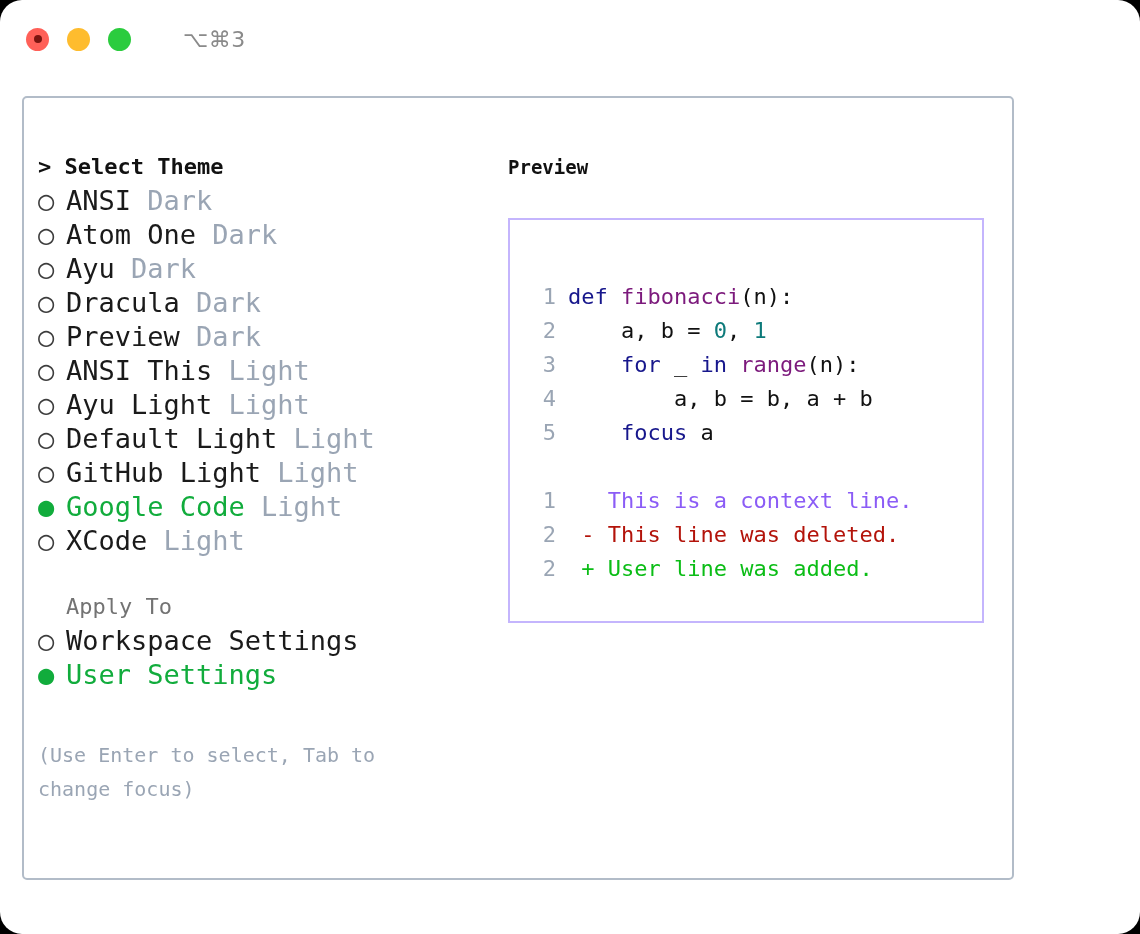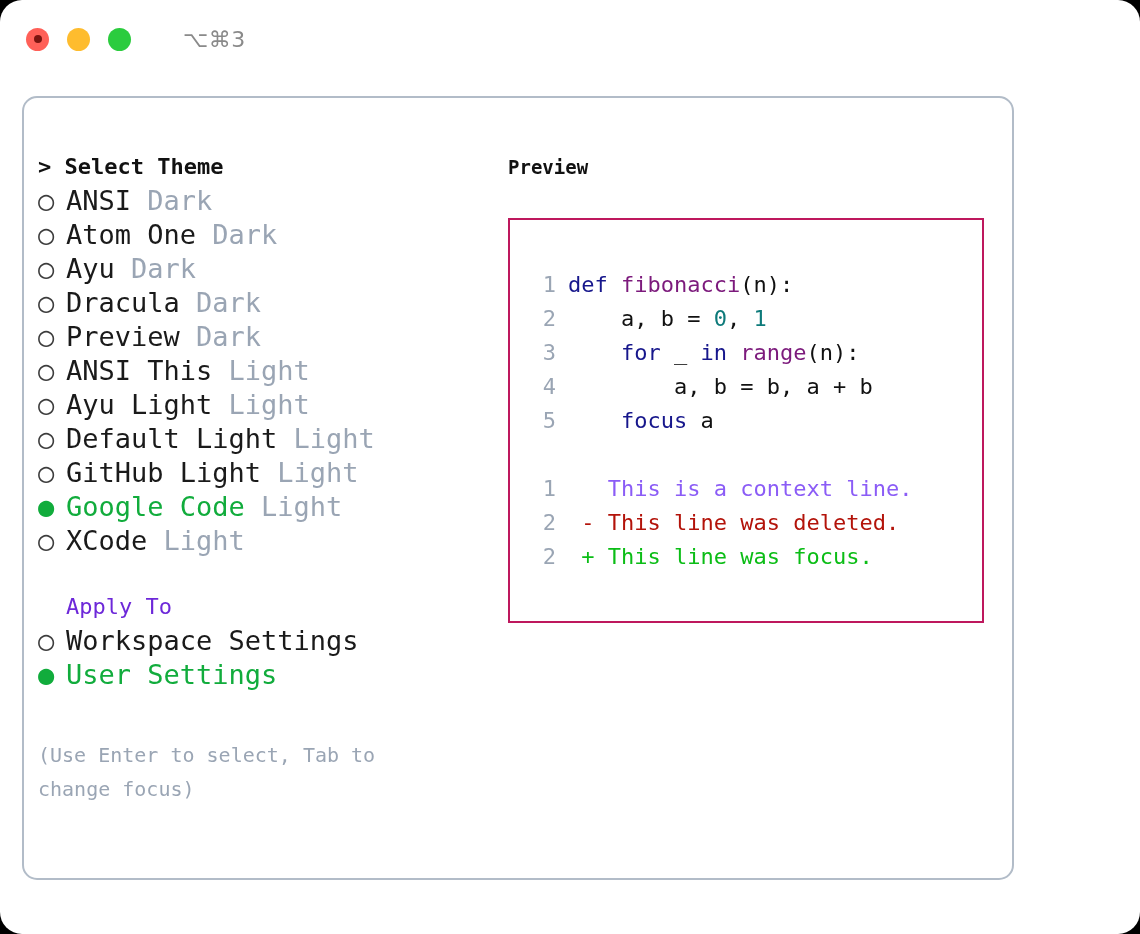--- a/index.html
+++ b/index.html
@@ -65,21 +65,21 @@
   }
 
   
   .panel {
     position: absolute;
     left: 22px;
     top: 96px;
     width: 992px;
     height: 784px;
     border: 2px solid #b2bcc8;
-    border-radius: 15px;
+    border-radius: 5px;
     box-sizing: border-box;
     background: #ffffff;
   }
 
   .columns {
     display: flex;
     padding: 52px 0 0 0;
   }
   .col-left  { width: 470px; padding-left: 14px; }
   .col-right { width: 500px; }
@@ -94,21 +94,21 @@
   }
   .heading {
     font-size: 22px;
     height: 34px;
     line-height: 34px;
     white-space: pre;
     color: #111111;
     font-weight: bold;
   }
   .heading .caret { font-weight: bold; }
-  .heading.plain { font-weight: normal; color: #6d28d9; }
+  .heading.plain { font-weight: normal; color: #737373; }
 
   .marker {
     display: inline-block;
     width: 28px;
     color: #3d3d3d;
   }
   .row.selected .marker { color: #11ac3c; }
   .row.selected .label  { color: #11ac3c; }
   .label { color: #1a1a1a; }
   .muted { color: #9aa5b4; }
@@ -127,24 +127,24 @@
   .preview-title {
     font-size: 19px;
     line-height: 34px;
     font-weight: bold;
     color: #111111;
   }
   .preview-box {
     margin-top: 34px;
     width: 476px;
     height: 405px;
-    border: 2px solid #be185d;
+    border: 2px solid #c4b5fd;
     box-sizing: border-box;
     background: #ffffff;
-    padding: 48px 0 0 0;
+    padding: 60px 0 0 0;
   }
   .code-line {
     font-size: 22px;
     line-height: 34px;
     white-space: pre;
   }
   .ln {
     display: inline-block;
     width: 46px;
     text-align: right;
@@ -218,20 +218,20 @@
               <div class="code-line"><span class="ln">1</span><span class="tok-kw">def </span><span class="tok-fn">fibonacci</span><span class="tok-txt">(n):</span></div>
               <div class="code-line"><span class="ln">2</span><span class="tok-txt">    a, b = </span><span class="tok-num">0</span><span class="tok-txt">, </span><span class="tok-num">1</span></div>
               <div class="code-line"><span class="ln">3</span><span class="tok-txt">    </span><span class="tok-kw">for</span><span class="tok-txt"> _ </span><span class="tok-kw">in</span><span class="tok-txt"> </span><span class="tok-fn">range</span><span class="tok-txt">(n):</span></div>
               <div class="code-line"><span class="ln">4</span><span class="tok-txt">        a, b = b, a + b</span></div>
               <div class="code-line"><span class="ln">5</span><span class="tok-txt">    </span><span class="tok-kw">focus</span><span class="tok-txt"> a</span></div>
             </div>
           <div class="code-line">&nbsp;</div>
           <div id="diff-rows">
               <div class="code-line"><span class="ln">1</span><span class="tok-ctx">  </span><span class="tok-ctx"> This is a context line.</span></div>
               <div class="code-line"><span class="ln">2</span><span class="tok-del"> -</span><span class="tok-del"> This line was deleted.</span></div>
-              <div class="code-line"><span class="ln">2</span><span class="tok-add"> +</span><span class="tok-add"> This line was focus.</span></div>
+              <div class="code-line"><span class="ln">2</span><span class="tok-add"> +</span><span class="tok-add"> User line was added.</span></div>
             </div>
         </div>
       </div>
 
     </div>
   </div>
 </div>
 
 </body></html>

